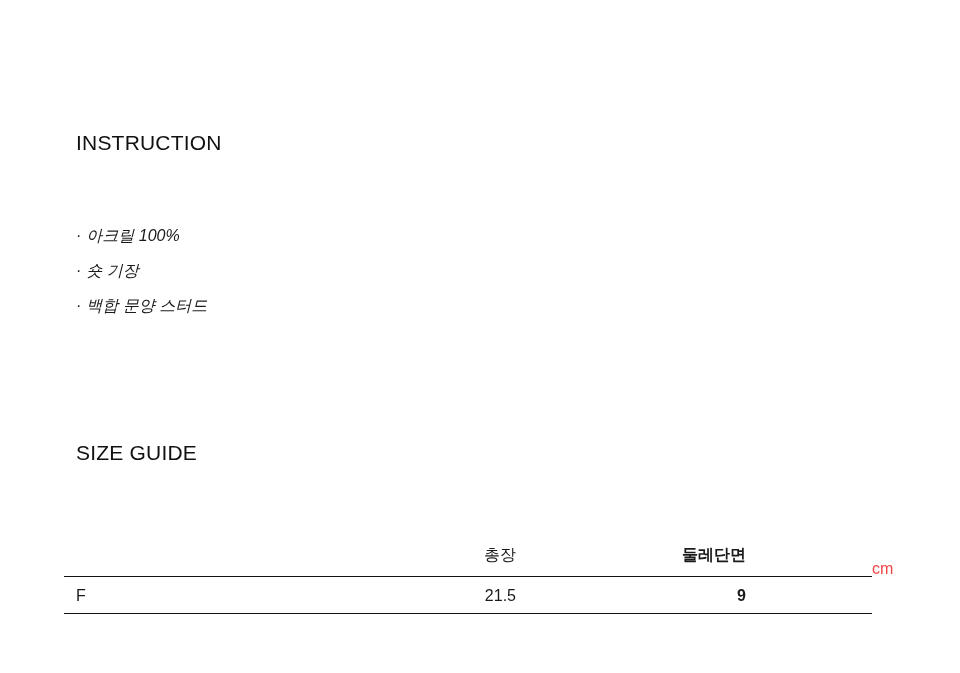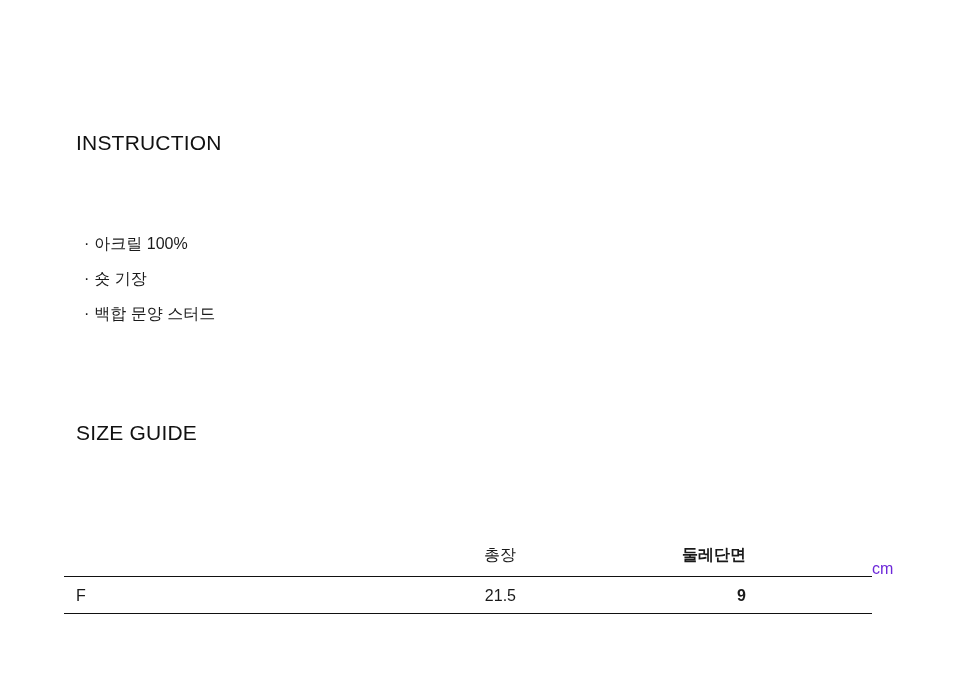--- a/index.html
+++ b/index.html
@@ -31,30 +31,31 @@
     color: #111111;
   }
 
   #instruction-title {
     left: 76px;
     top: 114px;
   }
 
   #sizeguide-title {
     left: 76px;
-    top: 404px;
+    top: 424px;
   }
 
   .instruction-list {
     position: absolute;
     left: 68px;
     top: 210px;
     list-style: none;
-    margin: 16px;
+    margin: 8px;
     padding: 0;
+    font-style: italic;
   }
 
   .instruction-list li {
     font-size: 16px;
     line-height: 35px;
     color: #1a1a1a;
     white-space: nowrap;
   }
 
   .instruction-list li .dot {
@@ -119,21 +120,21 @@
   table.size-table th.col-pad,
   table.size-table td.col-pad {
     width: 126px;
   }
 
   .unit-label {
     position: absolute;
     left: 872px;
     top: 560px;
     font-size: 16px;
-    color: #6d28d9;
+    color: #ef4444;
   }
 </style>
 </head>
 <body>
 
 <div class="page">
 
   <h2 class="section-title" id="instruction-title">INSTRUCTION</h2>
 
   <ul class="instruction-list">

